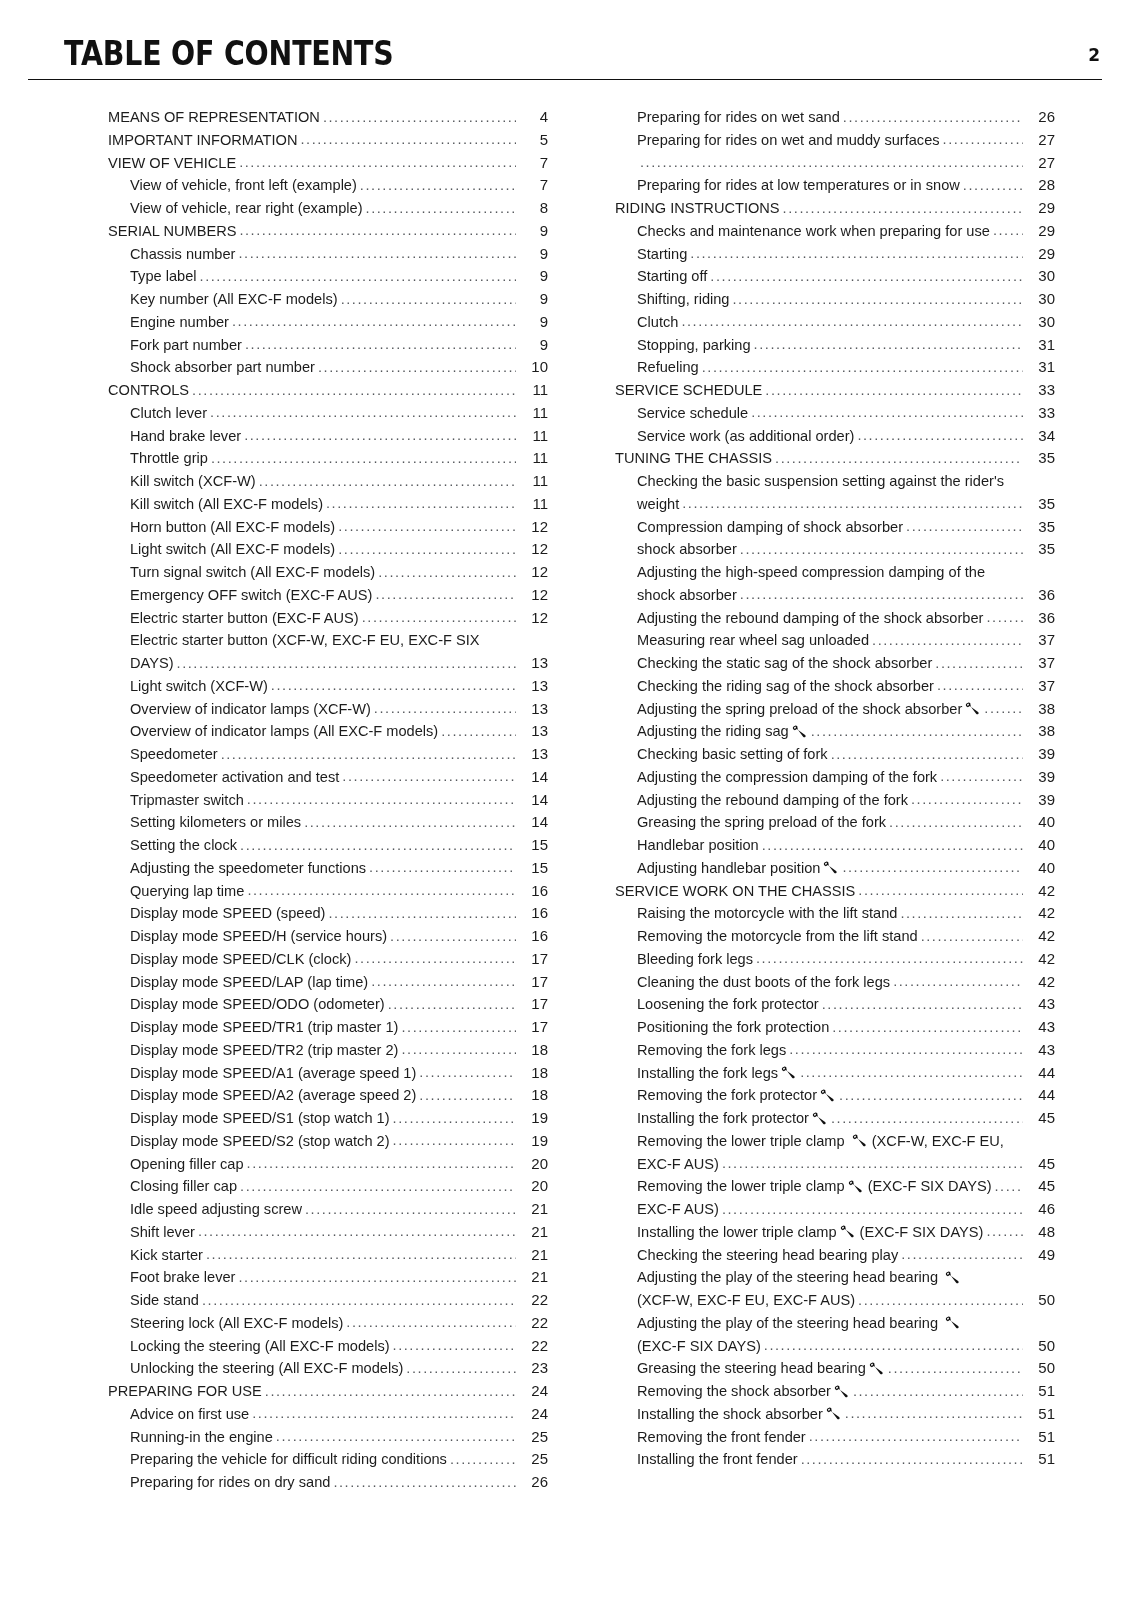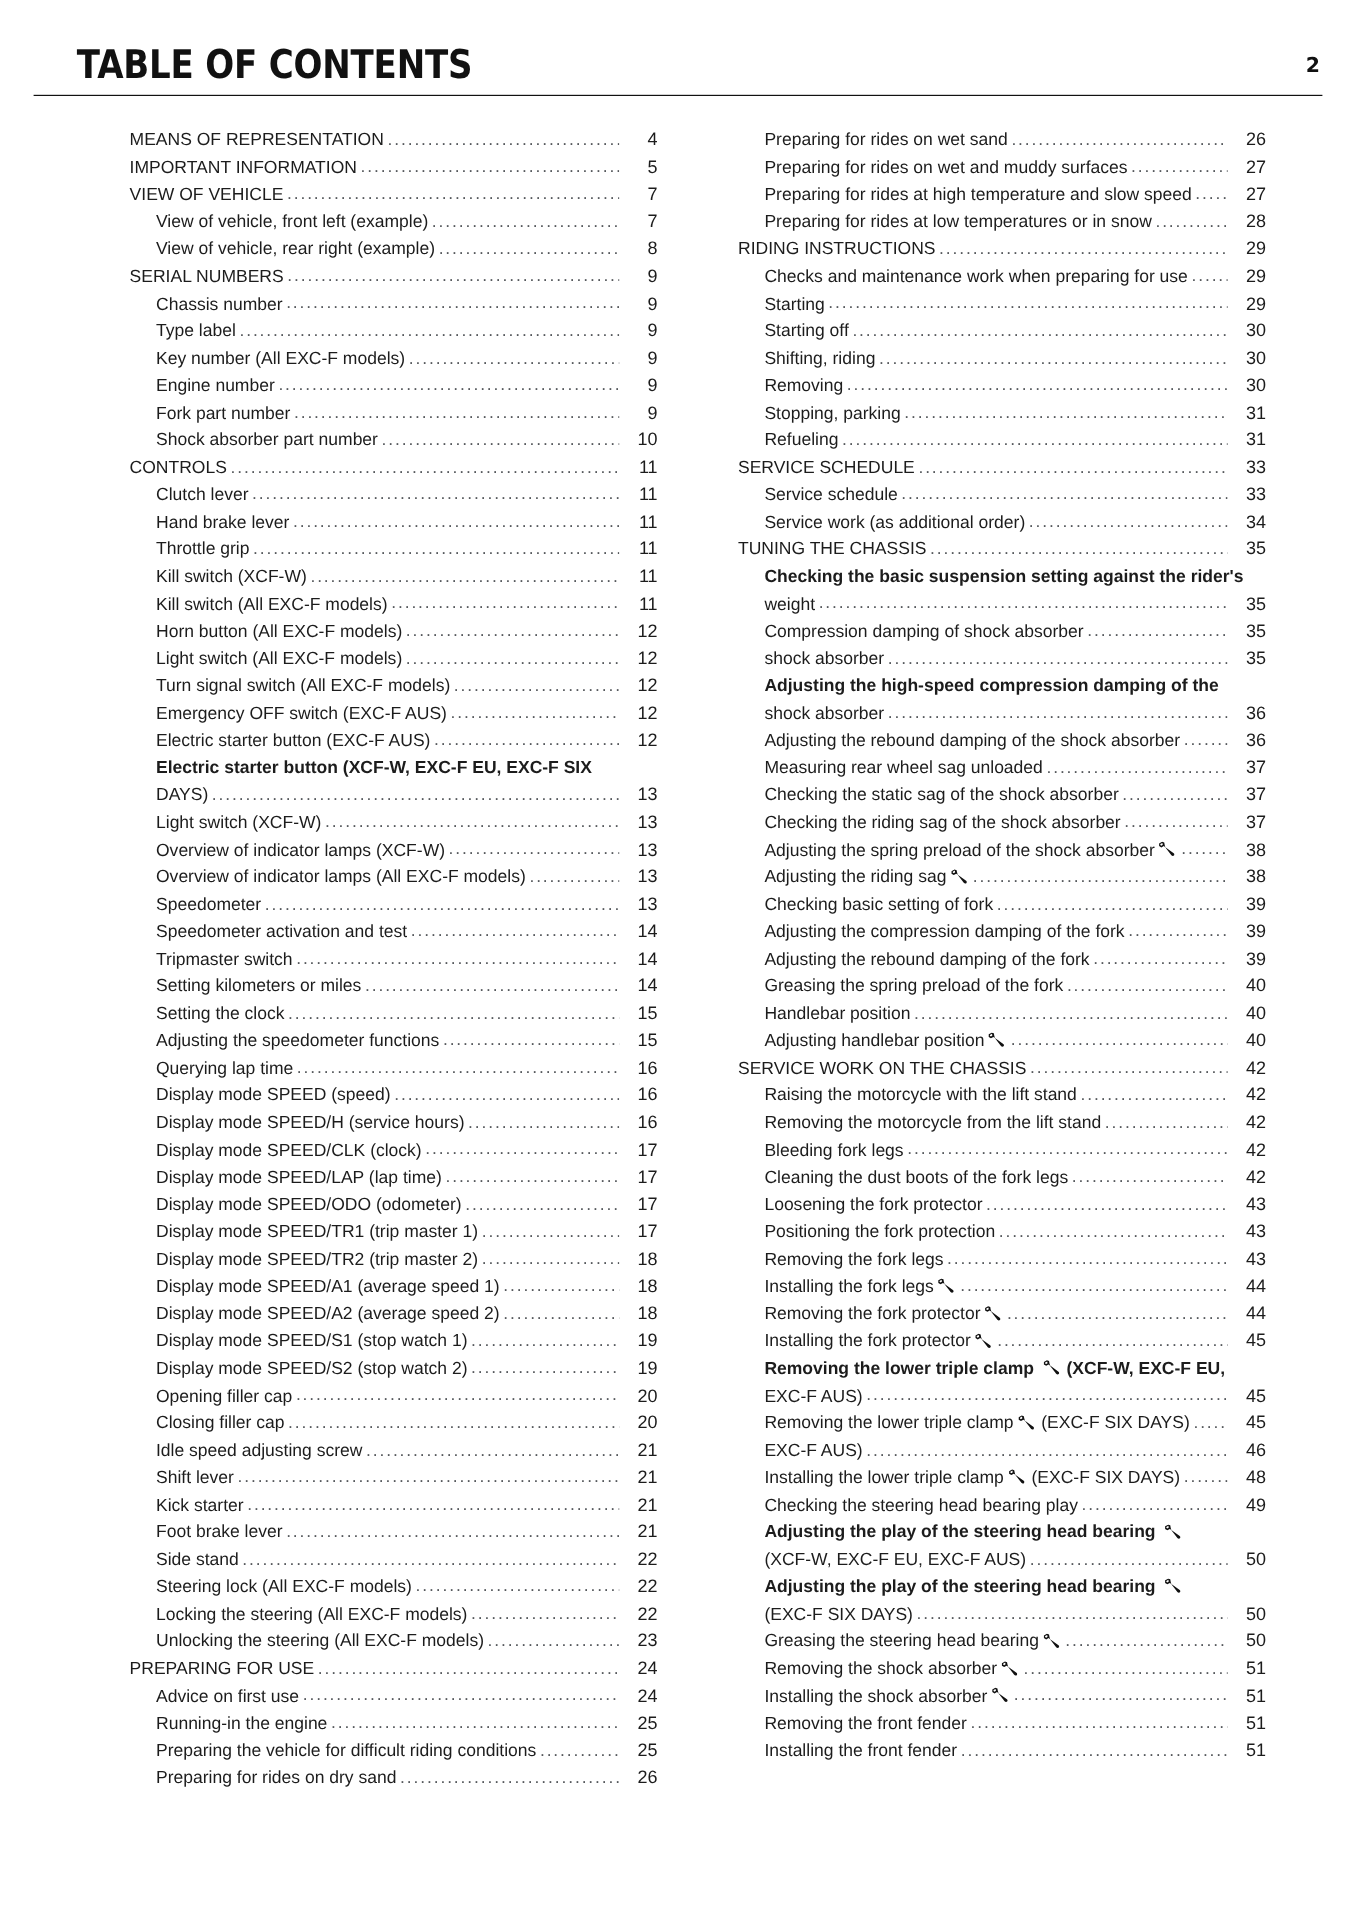--- a/index.html
+++ b/index.html
@@ -122,21 +122,20 @@
     font-size: 15px;
     color: #1c1c1c;
     margin-left: 4px;
   }
 
   
   .toc-firstline {
     white-space: nowrap;
     font-size: 14.6px;
     line-height: 22.75px;
-    font-weight: bold;
   }
 
   
   .wrench-icon {
     display: inline-block;
     width: 15px;
     height: 13px;
     position: relative;
     top: 1.5px;
     margin: 0 2px;
@@ -589,21 +588,20 @@
         </div>
         <div class="toc-entry lvl2">
           <div class="toc-line">
             <span class="txt">Preparing for rides on wet and muddy surfaces</span>
             <span class="dots">........................................................................................................................................................................................................</span>
             <span class="pg">27</span>
           </div>
         </div>
         <div class="toc-entry lvl2">
           <div class="toc-line">
-            <span class="txt">Preparing for rides at high temperature and slow speed</span>
             <span class="dots">........................................................................................................................................................................................................</span>
             <span class="pg">27</span>
           </div>
         </div>
         <div class="toc-entry lvl2">
           <div class="toc-line">
             <span class="txt">Preparing for rides at low temperatures or in snow</span>
             <span class="dots">........................................................................................................................................................................................................</span>
             <span class="pg">28</span>
           </div>
@@ -638,21 +636,21 @@
         </div>
         <div class="toc-entry lvl2">
           <div class="toc-line">
             <span class="txt">Shifting, riding</span>
             <span class="dots">........................................................................................................................................................................................................</span>
             <span class="pg">30</span>
           </div>
         </div>
         <div class="toc-entry lvl2">
           <div class="toc-line">
-            <span class="txt">Removing</span>
+            <span class="txt">Clutch</span>
             <span class="dots">........................................................................................................................................................................................................</span>
             <span class="pg">30</span>
           </div>
         </div>
         <div class="toc-entry lvl2">
           <div class="toc-line">
             <span class="txt">Stopping, parking</span>
             <span class="dots">........................................................................................................................................................................................................</span>
             <span class="pg">31</span>
           </div>

